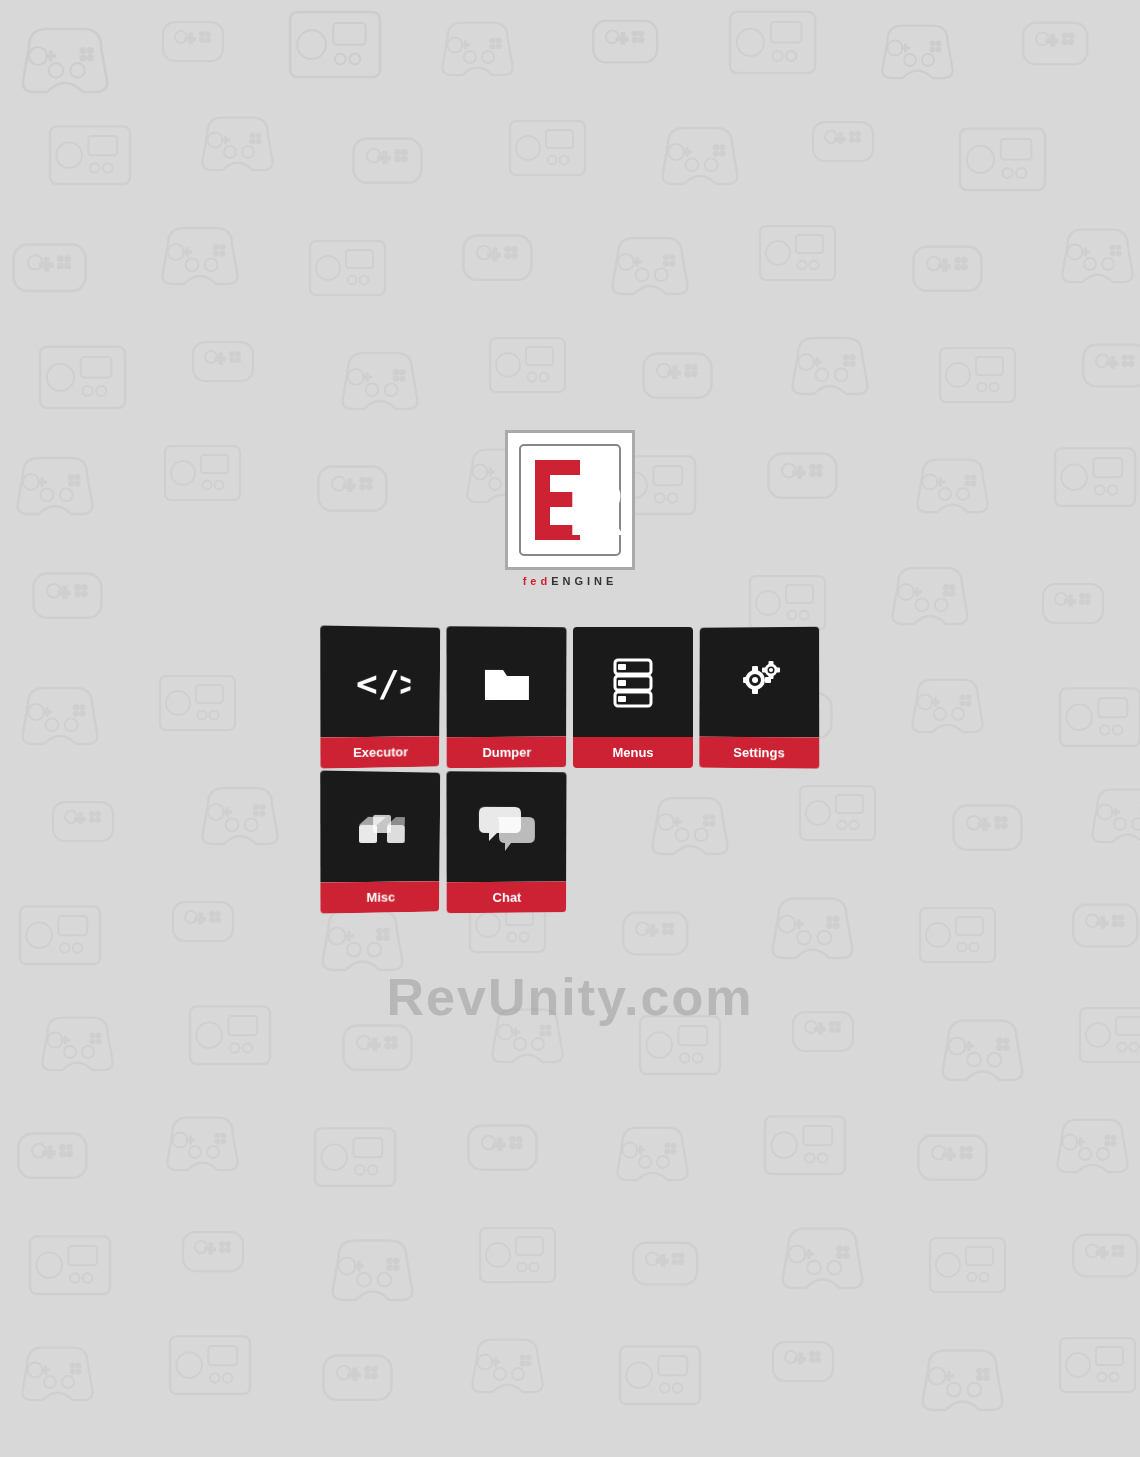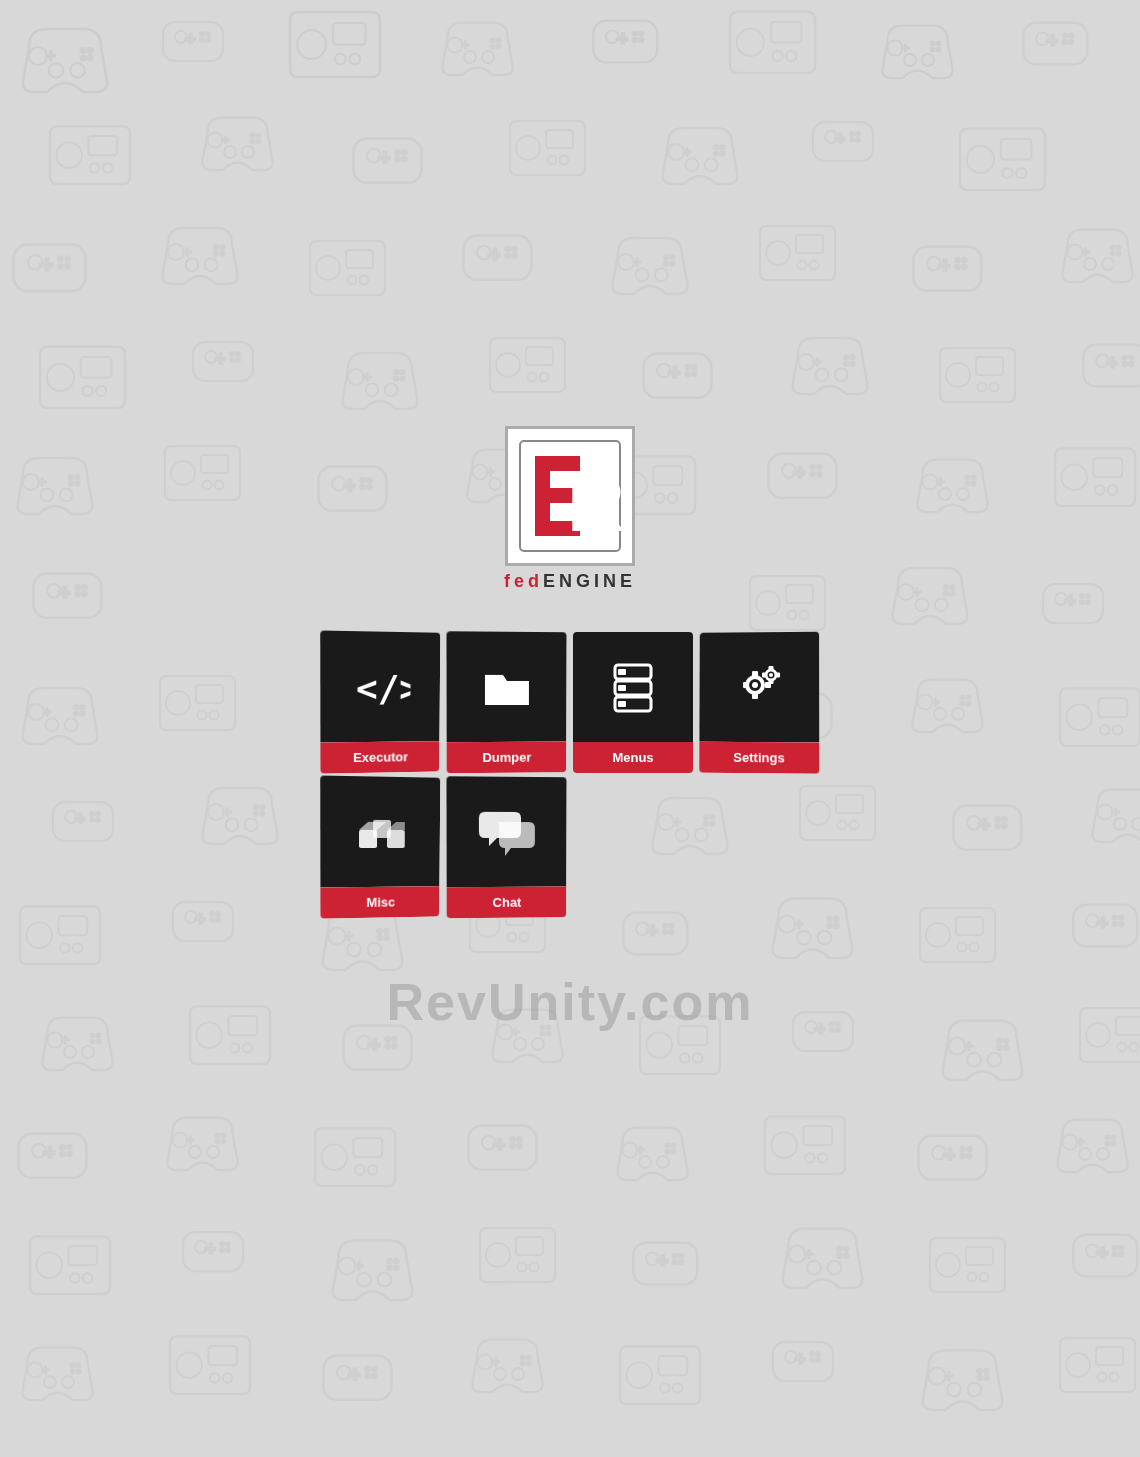--- a/index.html
+++ b/index.html
@@ -105,21 +105,21 @@
       height: 140px;
       background: white;
       border: 3px solid #aaa;
       display: flex;
       align-items: center;
       justify-content: center;
       position: relative;
     }
 
     .brand-label {
-      font-size: 18px;
+      font-size: 11px;
       letter-spacing: 4px;
       color: #444;
       margin-top: 5px;
       font-weight: 600;
     }
 
     .brand-label span.red { color: #cc2233; }
     .brand-label span.dark { color: #333; }
 
     

